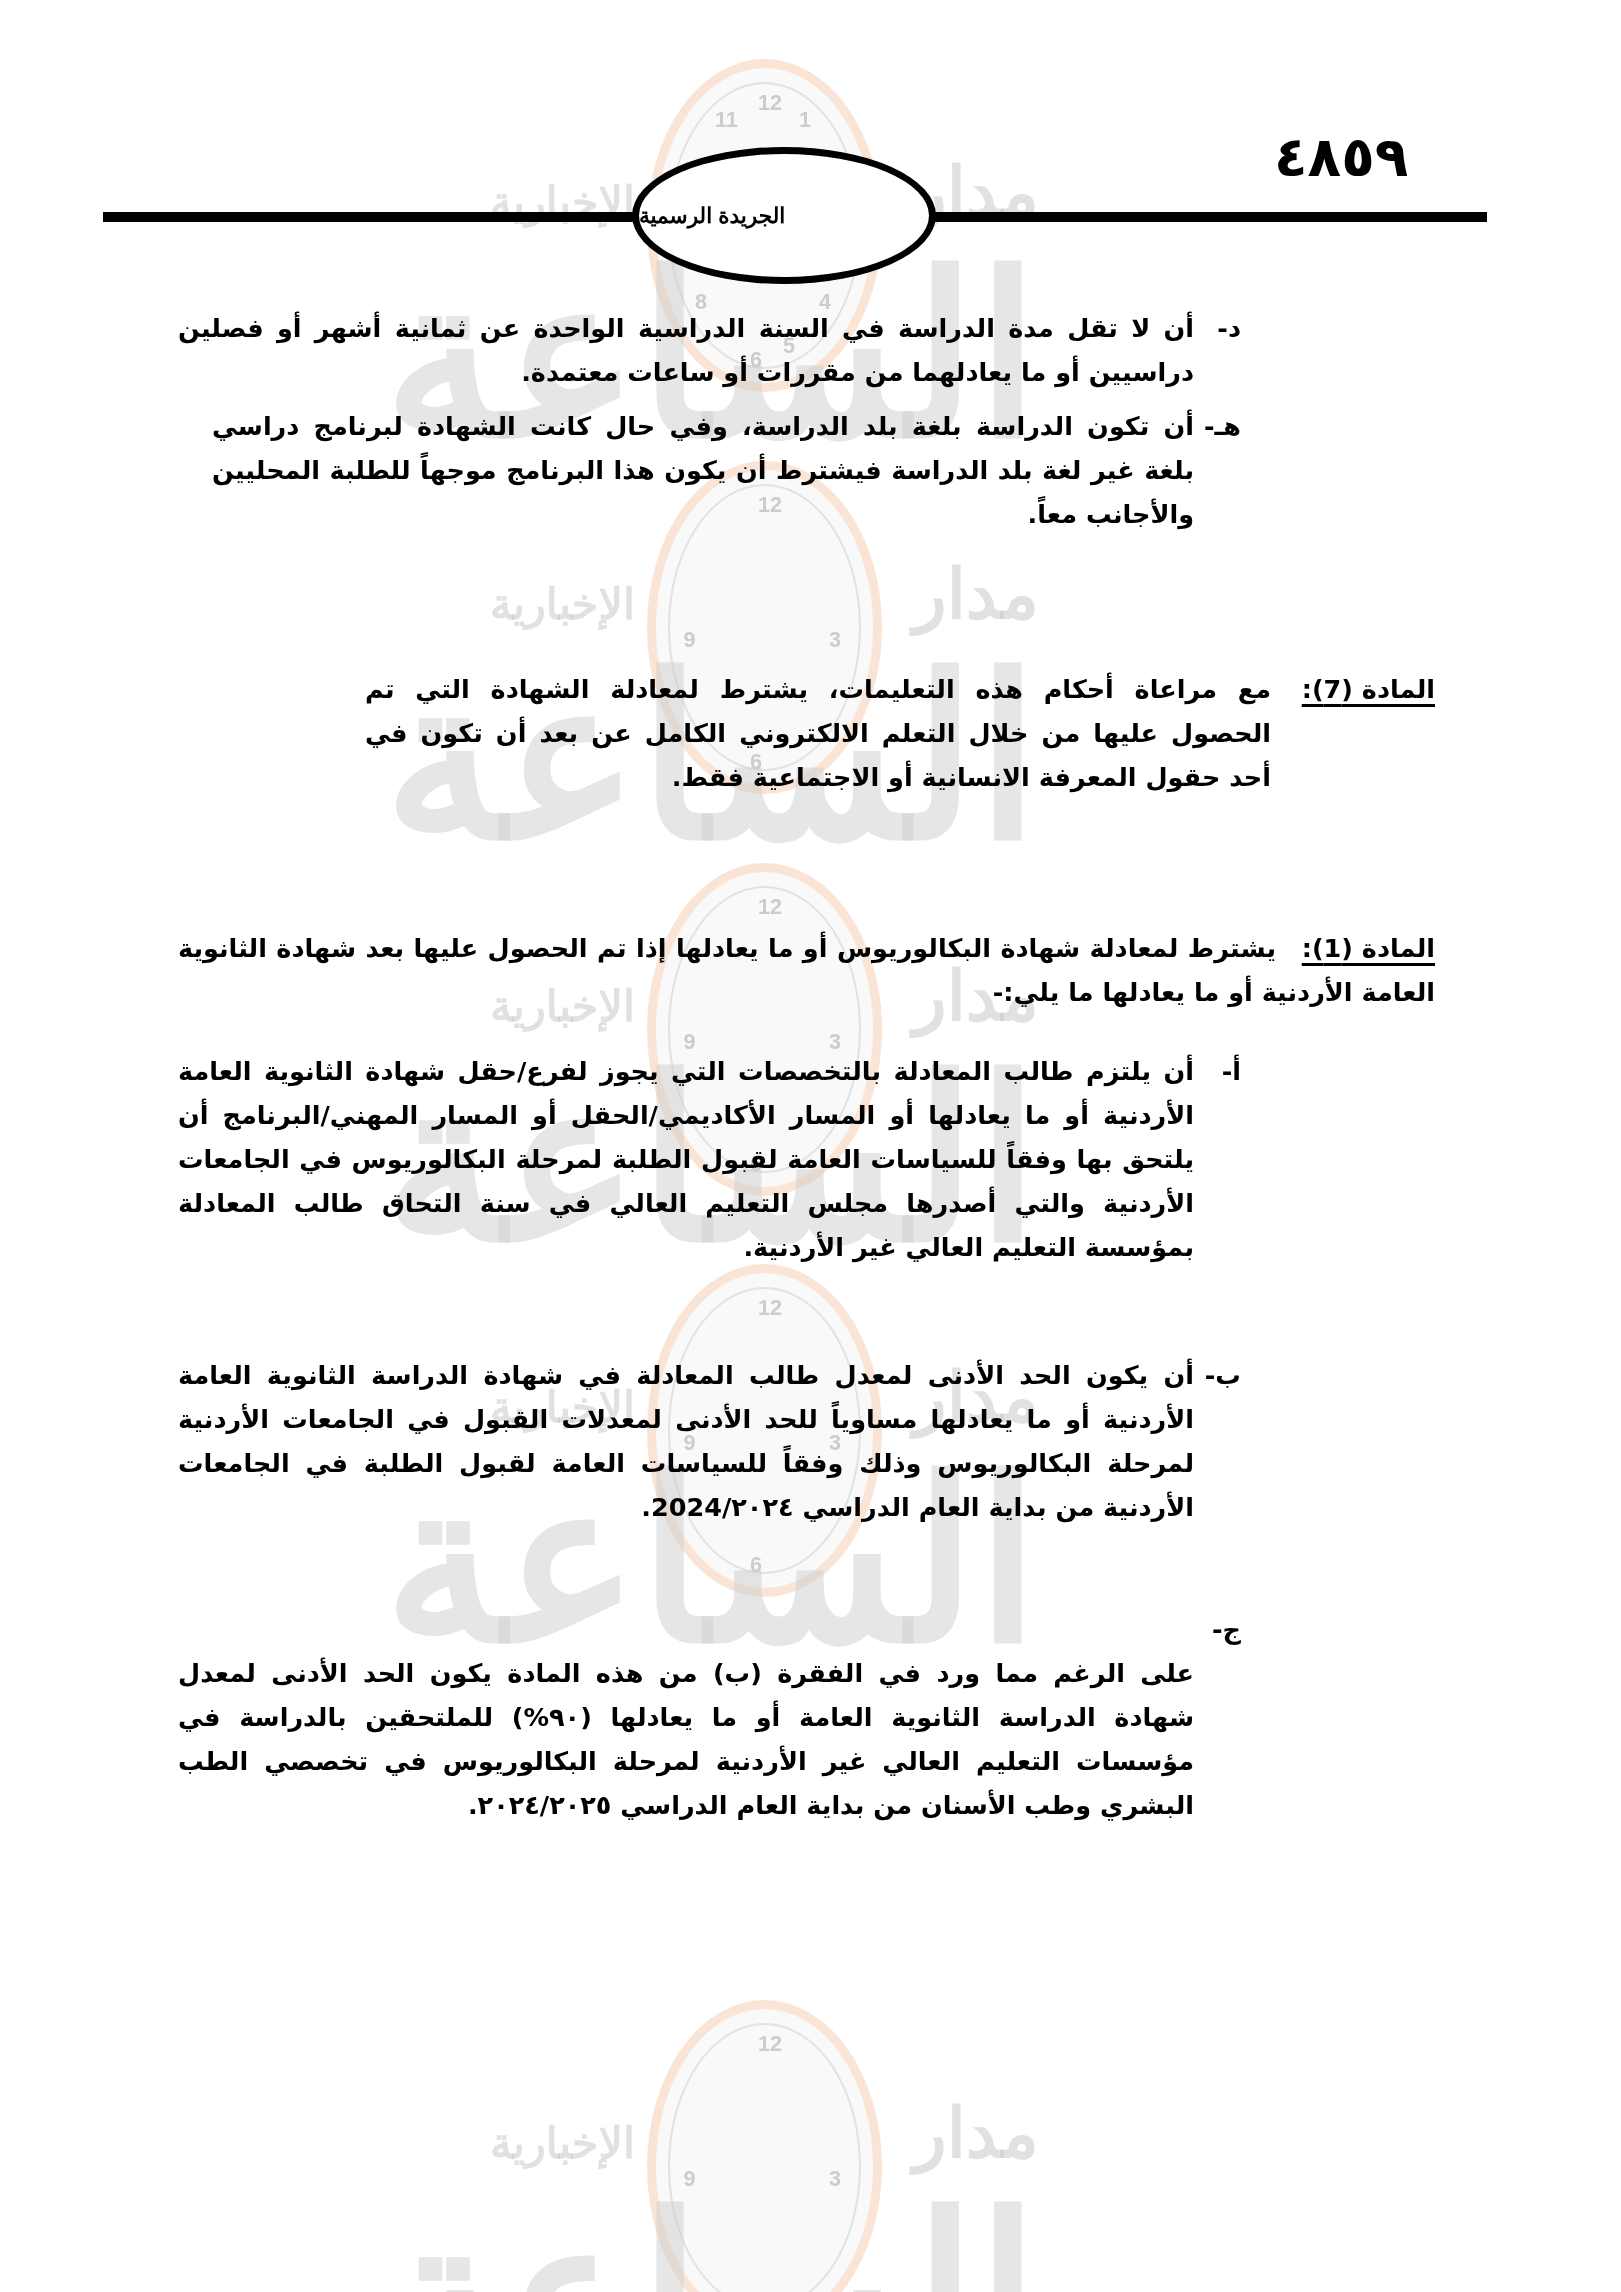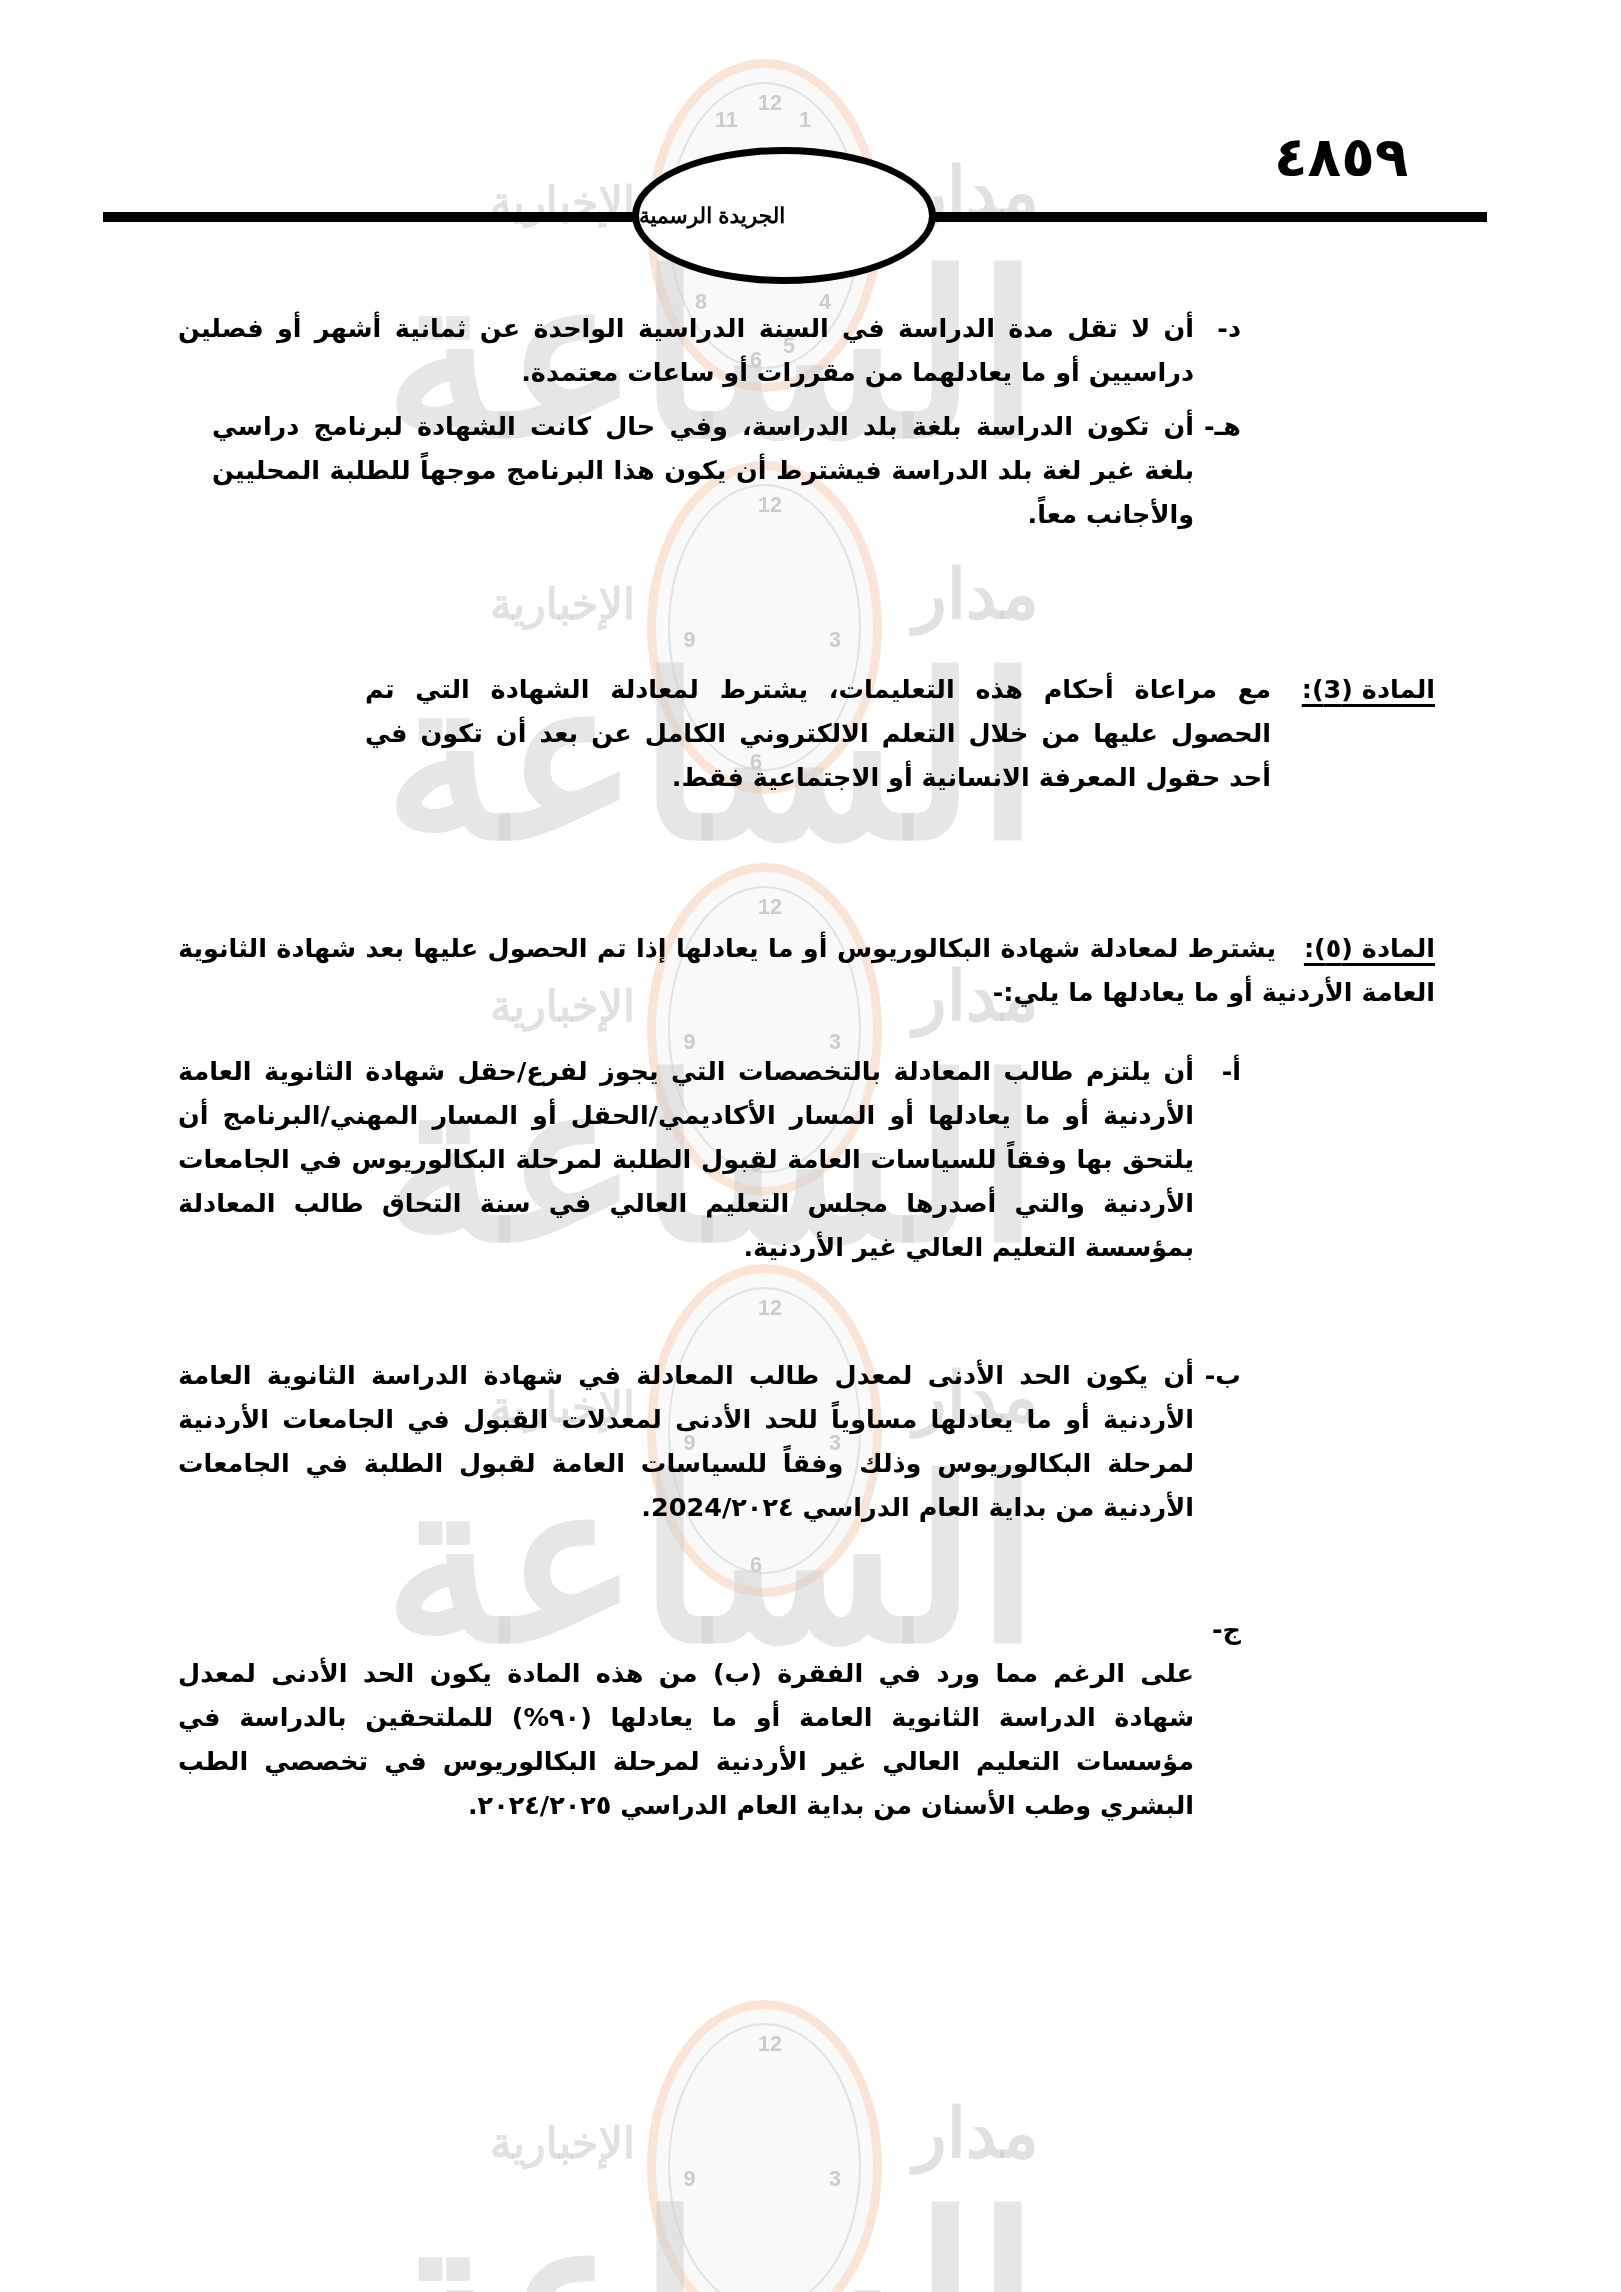--- a/index.html
+++ b/index.html
@@ -248,26 +248,26 @@
     <span class="item-letter">د-</span>
     <span class="item-text" style="padding-right:47px;">أن لا تقل مدة الدراسة في السنة الدراسية الواحدة عن ثمانية أشهر أو فصلين دراسيين أو ما يعادلهما من مقررات أو ساعات معتمدة.</span>
   </div>
 
   <div class="block" style="top:404px; right:380px; width:1063px;">
     <span class="item-letter">هـ-</span>
     <span class="item-text" style="padding-right:47px;margin-left:34px;">أن تكون الدراسة بلغة بلد الدراسة، وفي حال كانت الشهادة لبرنامج دراسي بلغة غير لغة بلد الدراسة فيشترط أن يكون هذا البرنامج موجهاً للطلبة المحليين والأجانب معاً.</span>
   </div>
 
   <div class="block" style="top:667px; right:186px; width:1070px;">
-    <span class="article-label" style="right:0;">المادة (3):</span>
+    <span class="article-label" style="right:0;">المادة (7):</span>
     <span class="item-text" style="padding-right:164px;">مع مراعاة أحكام هذه التعليمات، يشترط لمعادلة الشهادة التي تم الحصول عليها من خلال التعلم الالكتروني الكامل عن بعد أن تكون في أحد حقول المعرفة الانسانية أو الاجتماعية فقط.</span>
   </div>
 
   <div class="block" style="top:926px; right:186px; width:1257px;">
-    <span class="article-label" style="right:0;">المادة (٥):</span>
+    <span class="article-label" style="right:0;">المادة (1):</span>
     <span class="item-text" style="text-indent:159px; padding-right:0; padding-left:0;">يشترط لمعادلة شهادة البكالوريوس أو ما يعادلها إذا تم الحصول عليها بعد شهادة الثانوية العامة الأردنية أو ما يعادلها ما يلي:-</span>
   </div>
 
   <div class="block" style="top:1049px; right:380px; width:1063px;">
     <span class="item-letter">أ-</span>
     <span class="item-text" style="padding-right:47px;">أن يلتزم طالب المعادلة بالتخصصات التي يجوز لفرع/حقل شهادة الثانوية العامة الأردنية أو ما يعادلها أو المسار الأكاديمي/الحقل أو المسار المهني/البرنامج أن يلتحق بها وفقاً للسياسات العامة لقبول الطلبة لمرحلة البكالوريوس في الجامعات الأردنية والتي أصدرها مجلس التعليم العالي في سنة التحاق طالب المعادلة بمؤسسة التعليم العالي غير الأردنية.</span>
   </div>
 
   <div class="block" style="top:1353px; right:380px; width:1063px;">
     <span class="item-letter">ب-</span>

